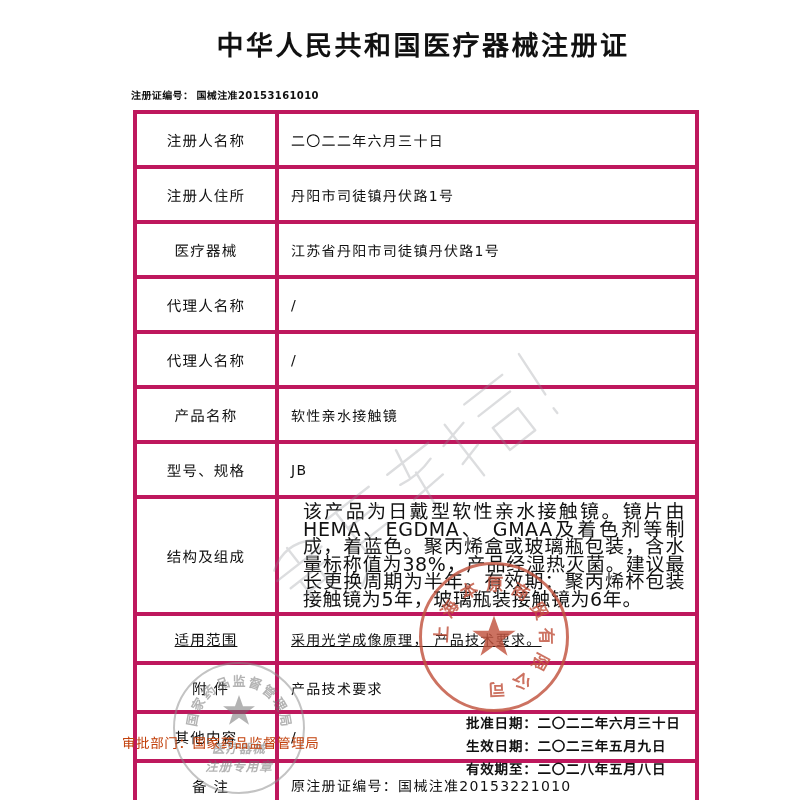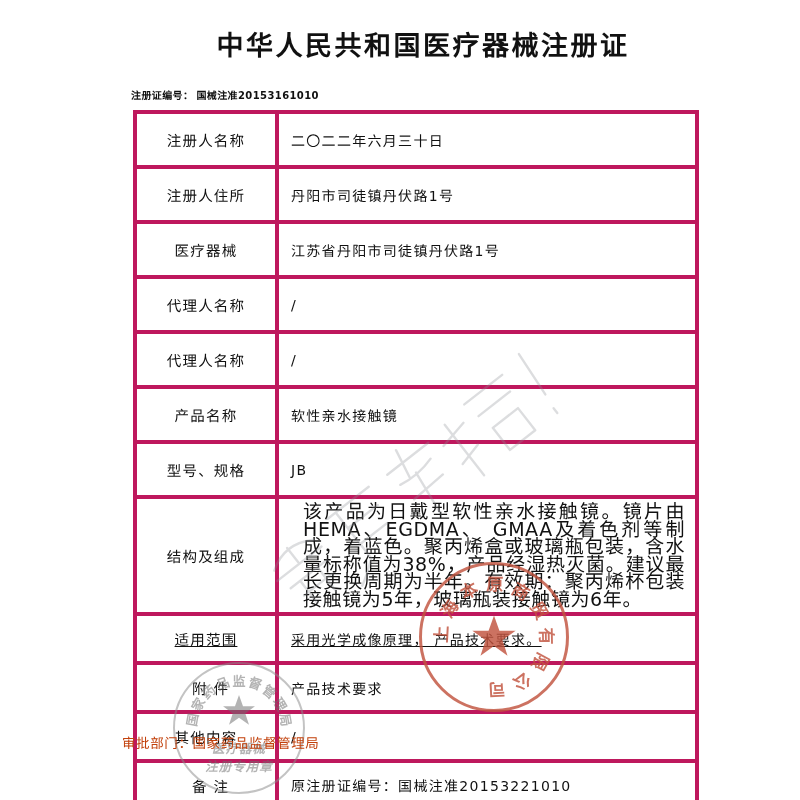--- a/index.html
+++ b/index.html
@@ -344,15 +344,20 @@
         <path d="M268 176 L268 240 M254 192 L284 186 M258 218 L282 212"></path>
         <path d="M296 172 L344 172 M300 190 L340 190 M304 208 L336 208 M304 208 L304 236 M336 208 L336 236 M304 236 L336 236"></path>
 
         <path d="M370 166 L366 214 M364 230 L364 236"></path>
       </g>
     </svg>
   </div>
 
   <div class="footer">
     <div class="approve-dept">审批部门：国家药品监督管理局</div>
+    <div class="date-list">
+      <div>批准日期：二〇二二年六月三十日</div>
+      <div>生效日期：二〇二三年五月九日</div>
+      <div>有效期至：二〇二八年五月八日</div>
+    </div>
   </div>
 
 </div>
 
 </body></html>

